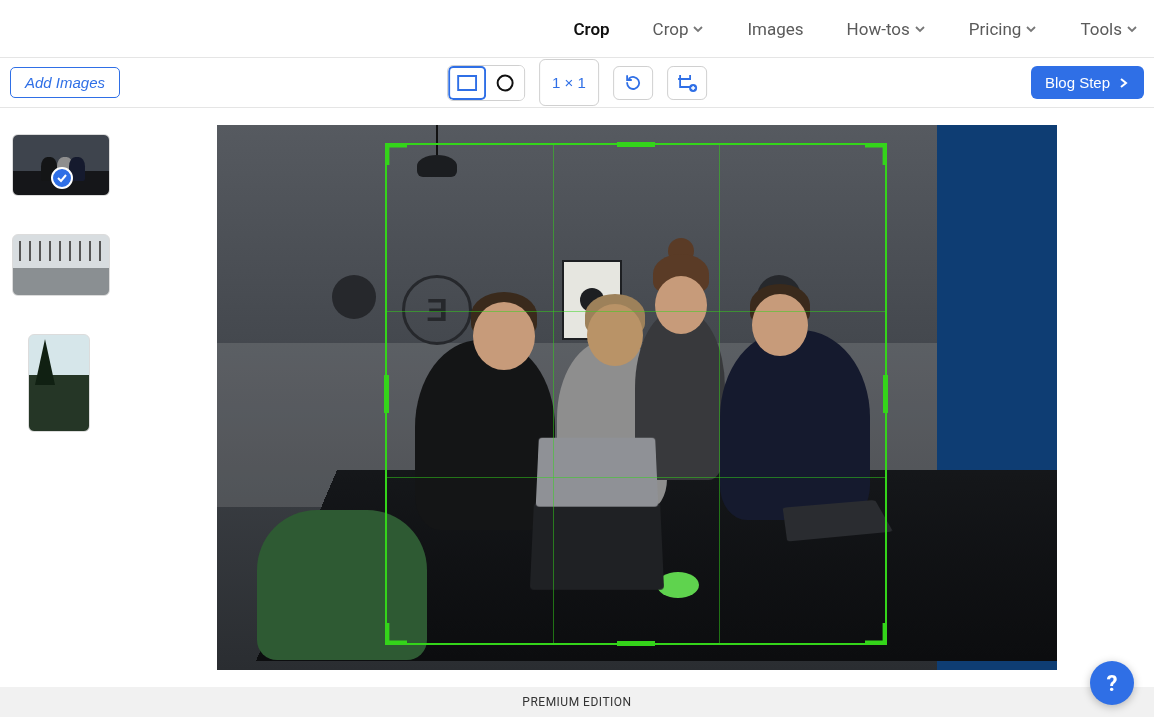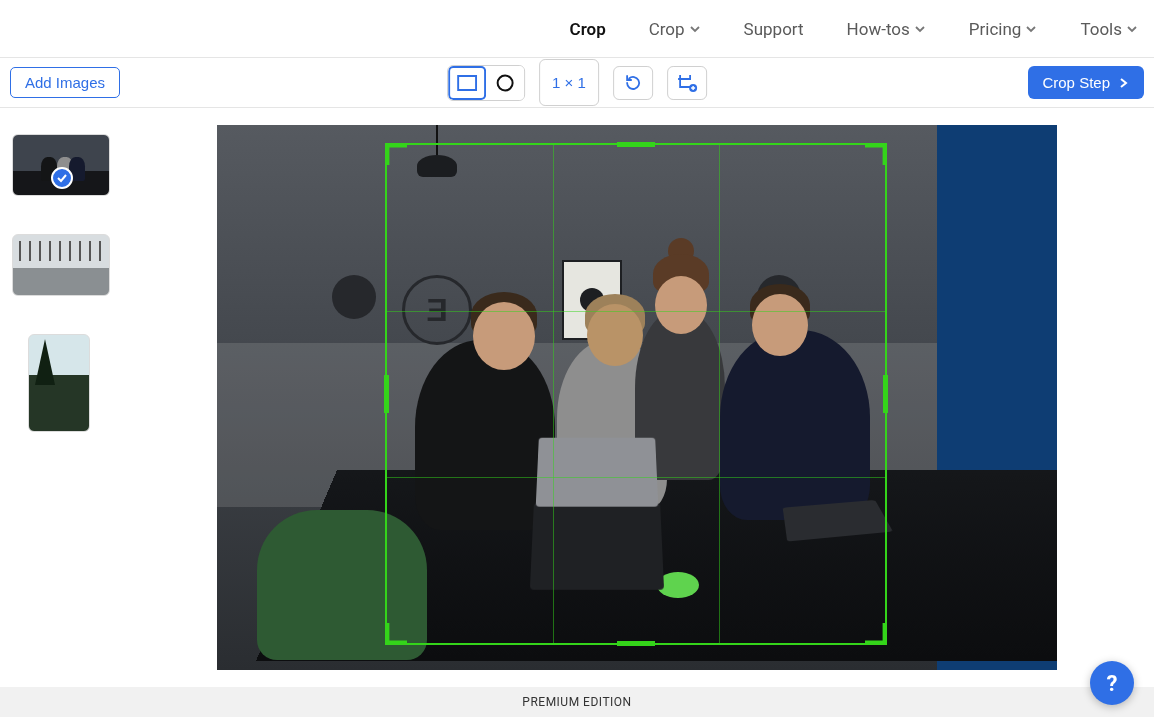--- a/index.html
+++ b/index.html
@@ -11,21 +11,21 @@
 .brand-logo { width: 22px; height: 24px; }
 .brand-name { font-size: 22px; color: #5a5a5a; font-weight: 500; }
 .nav { margin-left: auto; display: flex; gap: 43px; align-items: center; }
 .nav-item { color: #5a5a5a; font-size: 17px; cursor: pointer; display: flex; align-items: center; gap: 4px; }
 .nav-item.active { color: #111; font-weight: 600; }
 .chev { width: 12px; height: 12px; }
 
 
 .toolbar { height: 50px; border-bottom: 1px solid #e5e5e5; display: flex; align-items: center; padding: 0 10px; position: relative; }
 .tb-left { display: flex; gap: 10px; }
-.btn-outline { border: 1px solid #2f6fe6; background: #fff; color: #2f6fe6; padding: 6px 14px; border-radius: 5px; font-size: 15px; cursor: pointer; }
+.btn-outline { border: 1px solid #2f6fe6; background: #fff; color: #2f6fe6; padding: 6px 14px; border-radius: 5px; font-size: 15px; cursor: pointer; font-style: italic; }
 .tb-center { position: absolute; left: 50%; transform: translateX(-50%); display: flex; align-items: center; gap: 14px; }
 .shape-group { display: flex; border: 1px solid #d0d0d0; border-radius: 6px; overflow: hidden; }
 .shape-btn { width: 38px; height: 34px; display: flex; align-items: center; justify-content: center; cursor: pointer; background: #fff; }
 .shape-btn.active-border { box-shadow: inset 0 0 0 2px #2f6fe6; border-radius: 5px; }
 .ratio-btn { border: 1px solid #d0d0d0; background: #fff; color: #2f6fe6; padding: 14px 12px; border-radius: 6px; font-size: 15px; cursor: pointer; }
 .icon-btn { border: 1px solid #d0d0d0; background: #fff; width: 40px; height: 34px; border-radius: 6px; display: flex; align-items: center; justify-content: center; cursor: pointer; }
 .tb-right { margin-left: auto; }
 .btn-primary { background: #2f6fe6; color: #fff; border: none; padding: 8px 14px; border-radius: 6px; font-size: 15px; cursor: pointer; display: flex; align-items: center; gap: 6px; }
 .btn-primary .arrow { width: 14px; height: 14px; }
 
@@ -124,21 +124,21 @@
     <div class="nav-item active">
         <span>Crop</span>
       </div>
     <div class="nav-item">
       <span>Crop</span>
       <svg class="chev" viewBox="0 0 12 12">
           <path d="M2 4l4 4 4-4" fill="none" stroke="#777" stroke-width="1.8"></path>
         </svg>
     </div>
     <div class="nav-item">
-        <span>Support</span>
+        <span>Images</span>
       </div>
     <div class="nav-item">
       <span>How-tos</span>
       <svg class="chev" viewBox="0 0 12 12">
           <path d="M2 4l4 4 4-4" fill="none" stroke="#777" stroke-width="1.8"></path>
         </svg>
     </div>
     <div class="nav-item">
       <span>Pricing</span>
       <svg class="chev" viewBox="0 0 12 12">
@@ -180,21 +180,21 @@
     <div class="icon-btn">
       <svg width="22" height="20" viewBox="0 0 22 20">
         <path d="M4 2v12h12M2 6h12V2" fill="none" stroke="#2f6fe6" stroke-width="1.8"></path>
         <circle cx="17" cy="15" r="4" fill="#2f6fe6"></circle>
         <path d="M17 13v4M15 15h4" stroke="#fff" stroke-width="1.4"></path>
       </svg>
     </div>
   </div>
   <div class="tb-right">
     <button class="btn-primary">
-      <span>Crop Step</span>
+      <span>Blog Step</span>
       <svg class="arrow" viewBox="0 0 14 14">
           <path d="M5 3l5 4-5 4" fill="none" stroke="#fff" stroke-width="2"></path>
         </svg>
     </button>
   </div>
 </div>
 
 <div class="workspace">
   <div class="sidebar">
     <div class="thumb landscape scene-office" title="People around laptop in office">

